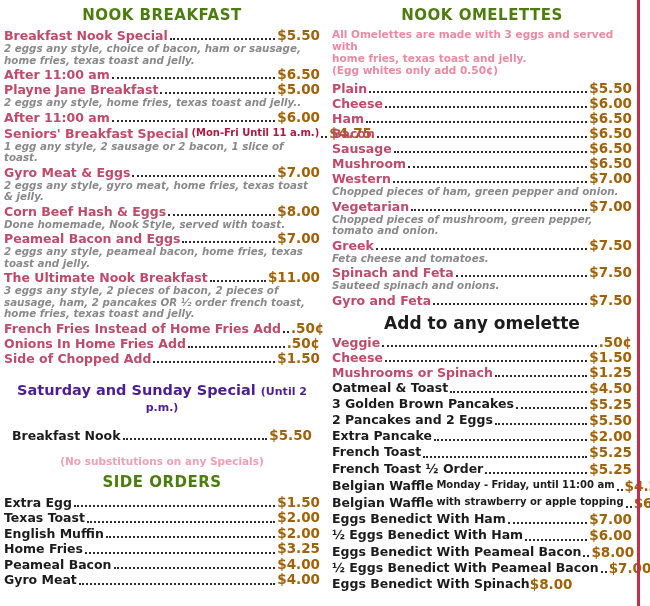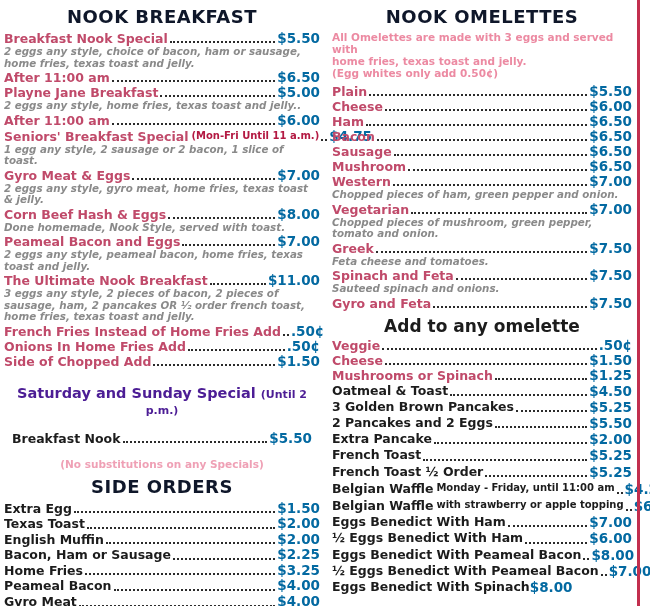--- a/index.html
+++ b/index.html
@@ -1,34 +1,34 @@
 <!DOCTYPE html>
 <html><head>
 <meta charset="utf-8">
 <style>
   html,body{margin:0;padding:0;background:#fff;}
   #page{position:relative;width:650px;height:606px;background:#ffffff;overflow:hidden;
         font-family:"DejaVu Sans","Liberation Sans",sans-serif;}
   .col{position:absolute;top:0;}
   .col-left{left:4px;width:316px;}
   .col-right{left:332px;width:300px;}
-  .sec-title{color:#0f172a;font-size:18px;font-weight:bold;text-align:center;
+  .sec-title{color:#4d7c0f;font-size:15px;font-weight:bold;text-align:center;
              letter-spacing:.5px;margin:6px 0 4px 0;}
   .intro{color:#ec8aa2;font-size:10.5px;font-weight:bold;text-align:left;line-height:12px;}
   .intro-last{margin-bottom:5px;}
   .row{margin:0;}
   .line{display:flex;align-items:flex-end;line-height:15px;}
   .iname{font-weight:bold;font-size:12.5px;white-space:nowrap;}
   .pink .iname{color:#c04a6a;}
   .black .iname{color:#1c1c1c;}
   .inote{font-weight:bold;font-size:10px;white-space:nowrap;margin-left:3px;padding-bottom:1px;}
   .pink .inote{color:#b31942;}
   .black .inote{color:#1c1c1c;}
   .dots{flex:1;border-bottom:2px dotted #2b2b2b;margin:0 2px 3px 2px;min-width:6px;}
-  .iprice{font-weight:bold;font-size:13.5px;color:#0369a1;white-space:nowrap;}
+  .iprice{font-weight:bold;font-size:13.5px;color:#a16207;white-space:nowrap;}
   .idesc{color:#8a8a8a;font-size:10.3px;font-style:italic;font-weight:bold;
          line-height:11.5px;margin:0 0 1px 0;}
   .weekend-title{color:#4c1d95;font-size:14.5px;font-weight:bold;text-align:center;
                  margin:16px 0 14px 0;}
   .weekend-title .small{font-size:11px;}
   .footnote{color:#efa0b5;font-size:10.5px;font-weight:bold;text-align:center;margin:12px 0 6px 0;}
   .weekend-items{margin:0 8px;}
   .add-title{color:#1c1c1c;font-size:17px;font-weight:bold;text-align:center;margin:5px 0 2px 0;}
   .fav-items .line{line-height:16.2px;}
   .side-items .line{line-height:15.6px;}
@@ -169,27 +169,20 @@
         </div>
         <div class="row black">
           <div class="line">
             <span class="iname">English Muffin</span>
             <span class="dots"></span>
             <span class="iprice">$2.00</span>
           </div>
         </div>
         <div class="row black">
           <div class="line">
-            <span class="iname">Bacon, Ham or Sausage</span>
-            <span class="dots"></span>
-            <span class="iprice">$2.25</span>
-          </div>
-        </div>
-        <div class="row black">
-          <div class="line">
             <span class="iname">Home Fries</span>
             <span class="dots"></span>
             <span class="iprice">$3.25</span>
           </div>
         </div>
         <div class="row black">
           <div class="line">
             <span class="iname">Peameal Bacon</span>
             <span class="dots"></span>
             <span class="iprice">$4.00</span>

